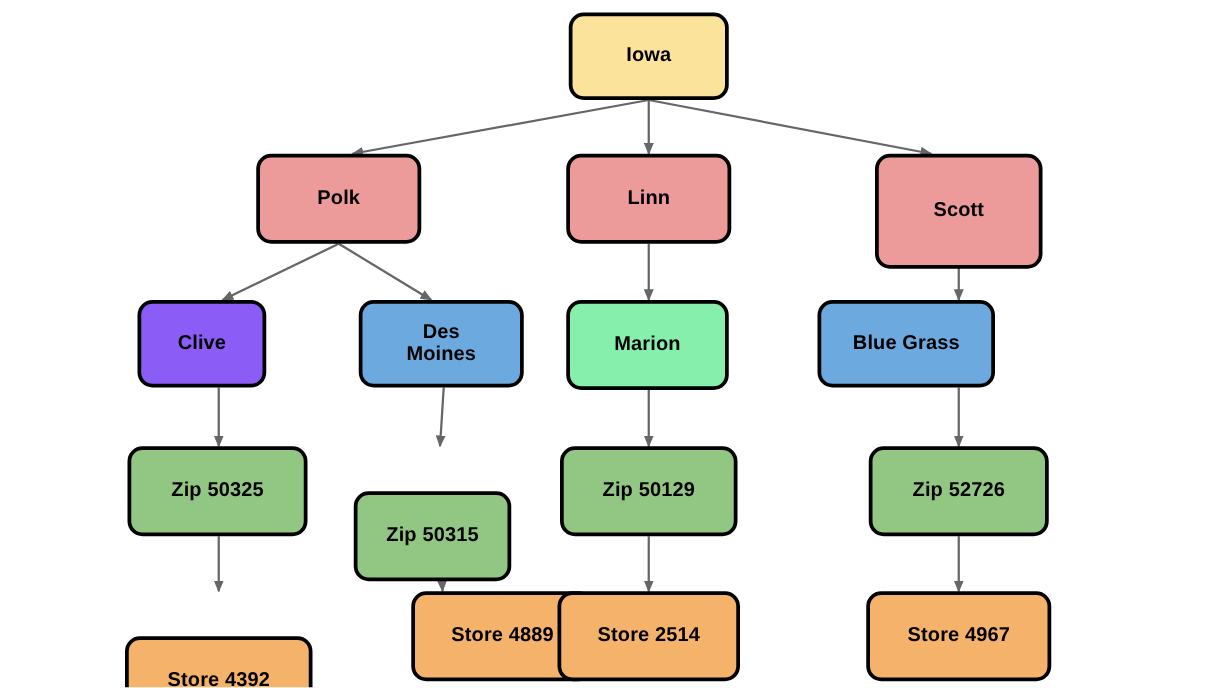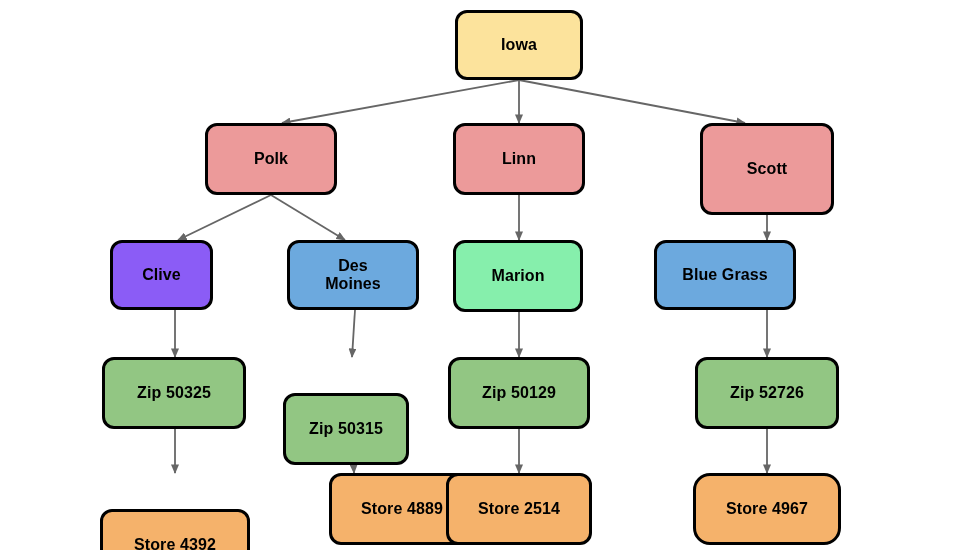--- a/index.html
+++ b/index.html
@@ -84,15 +84,15 @@
 Moines</div>
       <div class="node node-city" style="left: 453px; top: 240px; width: 130px; height: 72px; background: #86efac; border-color: rgb(0, 0, 0); color: rgb(0, 0, 0);">Marion</div>
       <div class="node node-city" style="left: 654px; top: 240px; width: 142px; height: 70px; background: rgb(108, 169, 222); border-color: rgb(0, 0, 0); color: rgb(0, 0, 0);">Blue Grass</div>
       <div class="node node-zip" style="left: 102px; top: 357px; width: 144px; height: 72px; background: rgb(146, 198, 131); border-color: rgb(0, 0, 0); color: rgb(0, 0, 0);">Zip 50325</div>
       <div class="node node-zip" style="left: 283px; top: 357px; width: 126px; height: 72px; background: rgb(146, 198, 131); border-color: rgb(0, 0, 0); color: rgb(0, 0, 0); margin-top: 36px;">Zip 50315</div>
       <div class="node node-zip" style="left: 448px; top: 357px; width: 142px; height: 72px; background: rgb(146, 198, 131); border-color: rgb(0, 0, 0); color: rgb(0, 0, 0);">Zip 50129</div>
       <div class="node node-zip" style="left: 695px; top: 357px; width: 144px; height: 72px; background: rgb(146, 198, 131); border-color: rgb(0, 0, 0); color: rgb(0, 0, 0);">Zip 52726</div>
       <div class="node node-store" style="left: 100px; top: 473px; width: 150px; height: 72px; background: rgb(245, 178, 107); border-color: rgb(0, 0, 0); color: rgb(0, 0, 0); margin-top: 36px;">Store 4392</div>
       <div class="node node-store" style="left: 281px; top: 473px; width: 146px; height: 72px; background: rgb(245, 178, 107); border-color: rgb(0, 0, 0); color: rgb(0, 0, 0); margin-left: 48px;">Store 4889</div>
       <div class="node node-store" style="left: 446px; top: 473px; width: 146px; height: 72px; background: rgb(245, 178, 107); border-color: rgb(0, 0, 0); color: rgb(0, 0, 0);">Store 2514</div>
-      <div class="node node-store" style="left: 693px; top: 473px; width: 148px; height: 72px; background: rgb(245, 178, 107); border-color: rgb(0, 0, 0); color: rgb(0, 0, 0); border-radius: 17px;">Store 4967</div>
+      <div class="node node-store" style="left: 693px; top: 473px; width: 148px; height: 72px; background: rgb(245, 178, 107); border-color: rgb(0, 0, 0); color: rgb(0, 0, 0);">Store 4967</div>
     </div>
 </div>
 
 </body></html>

